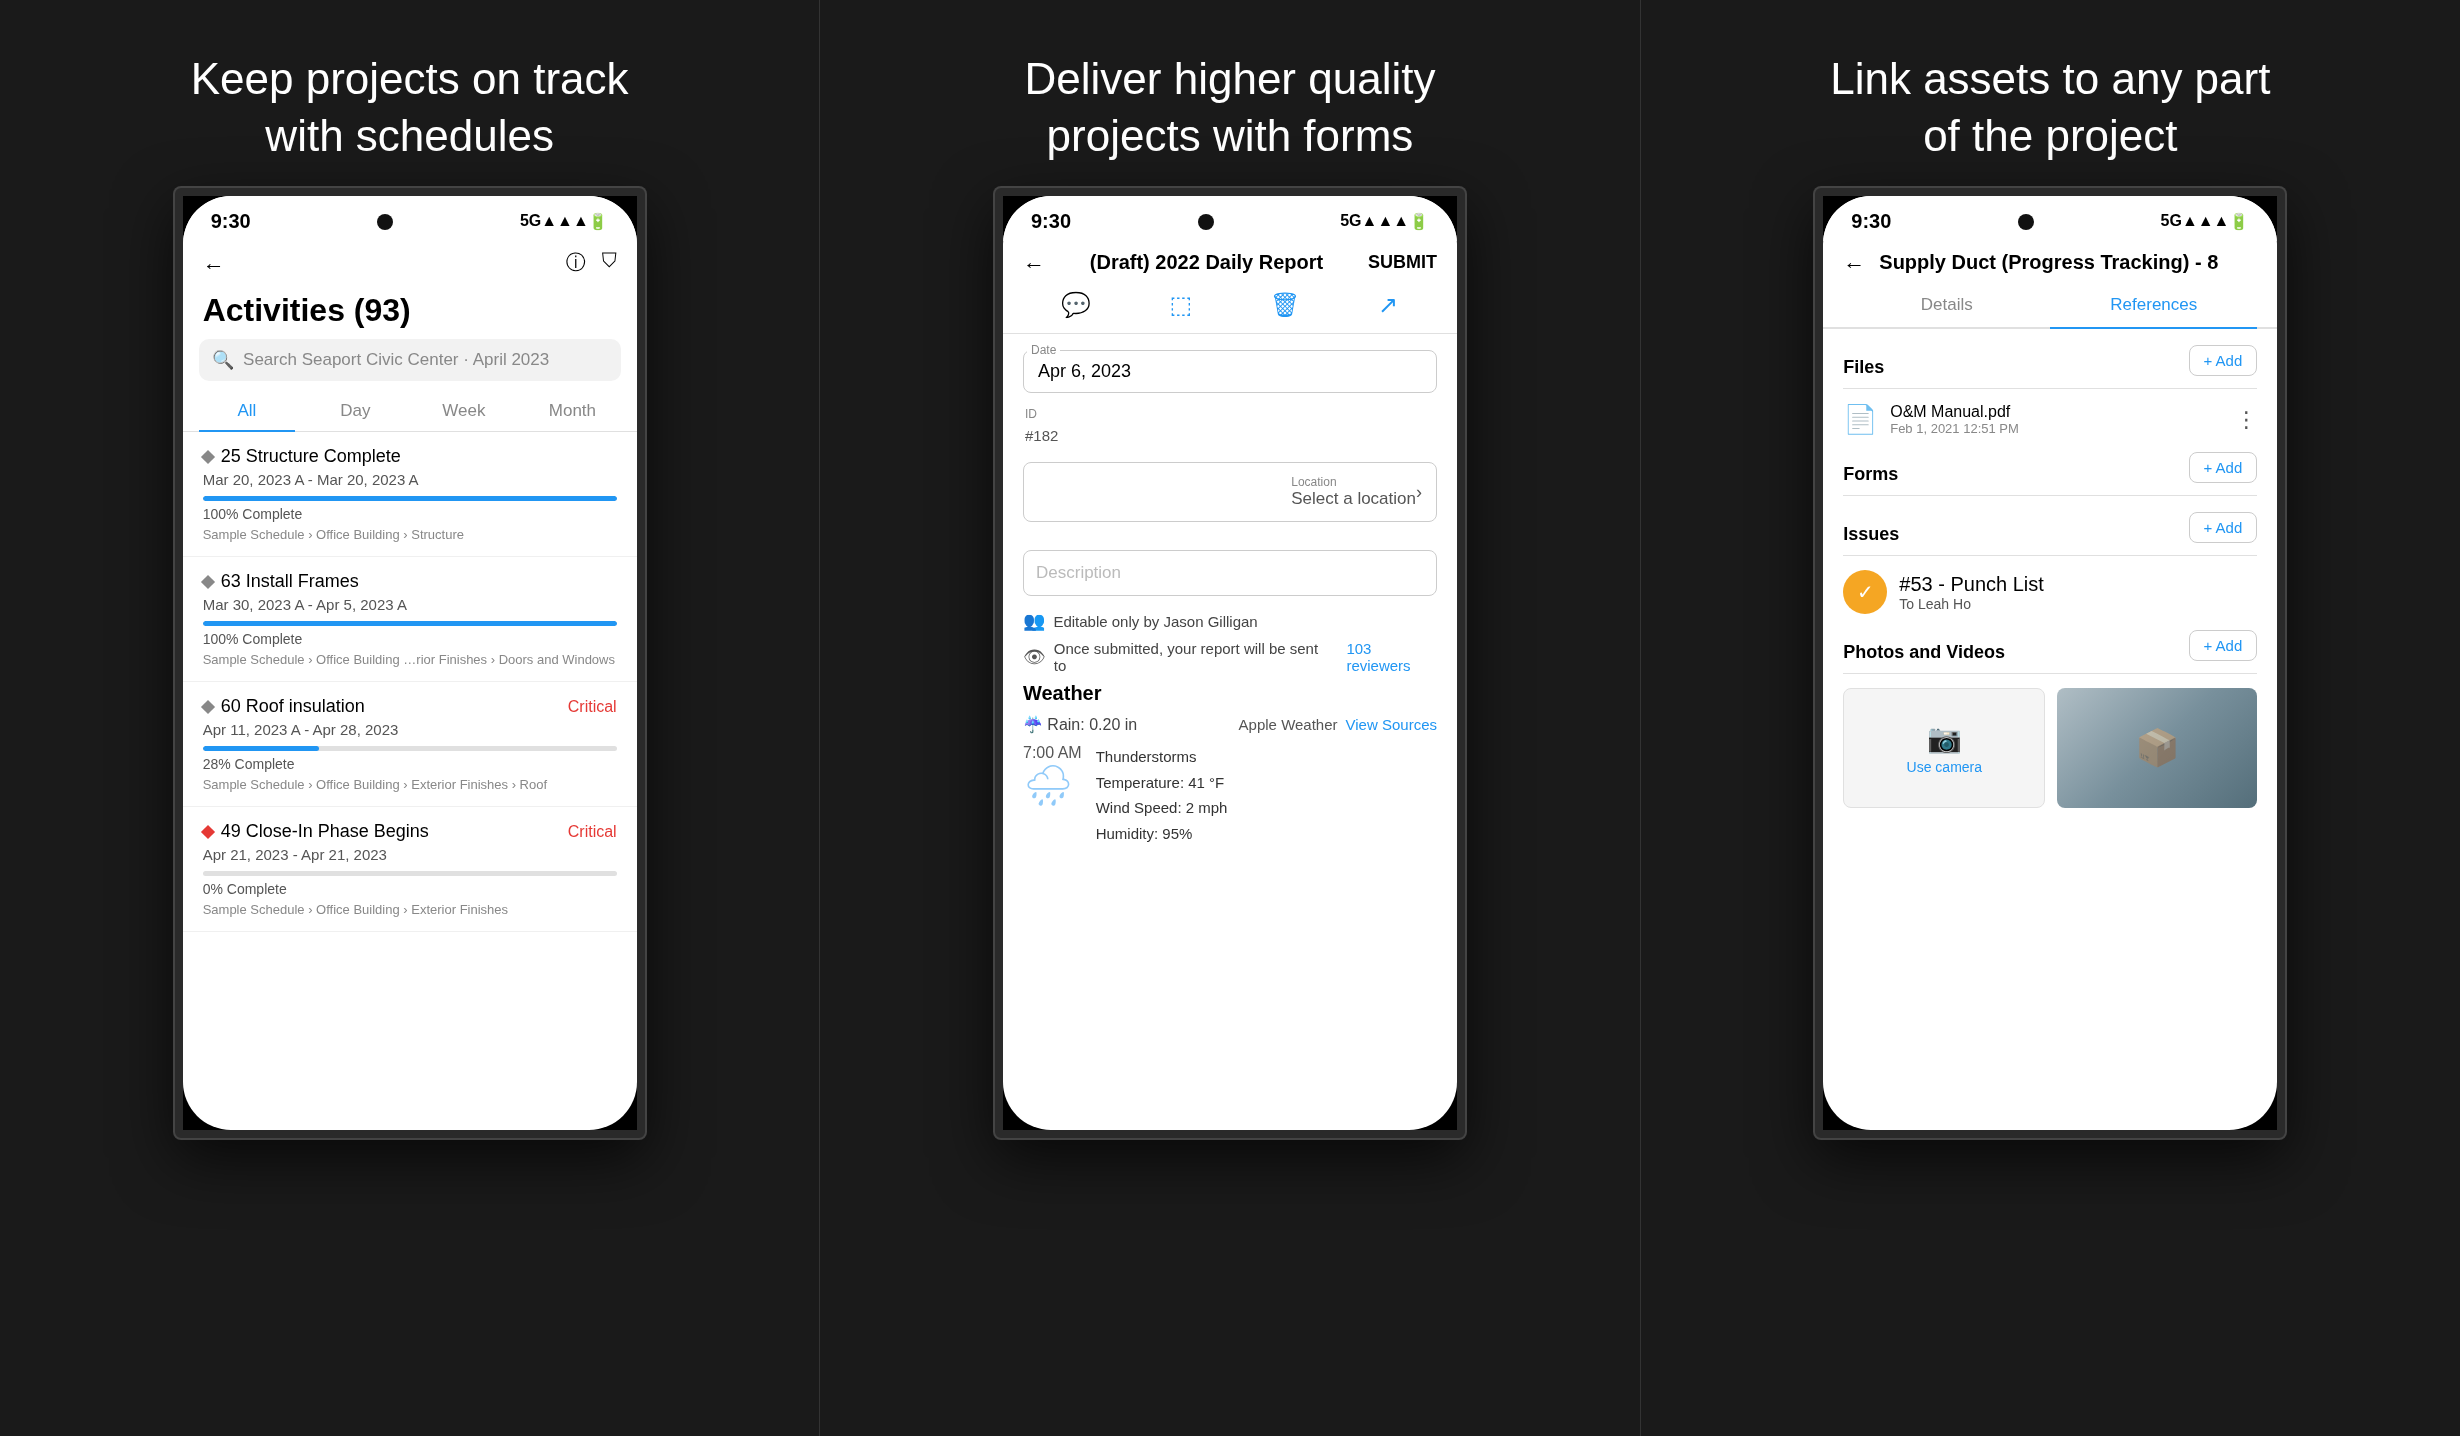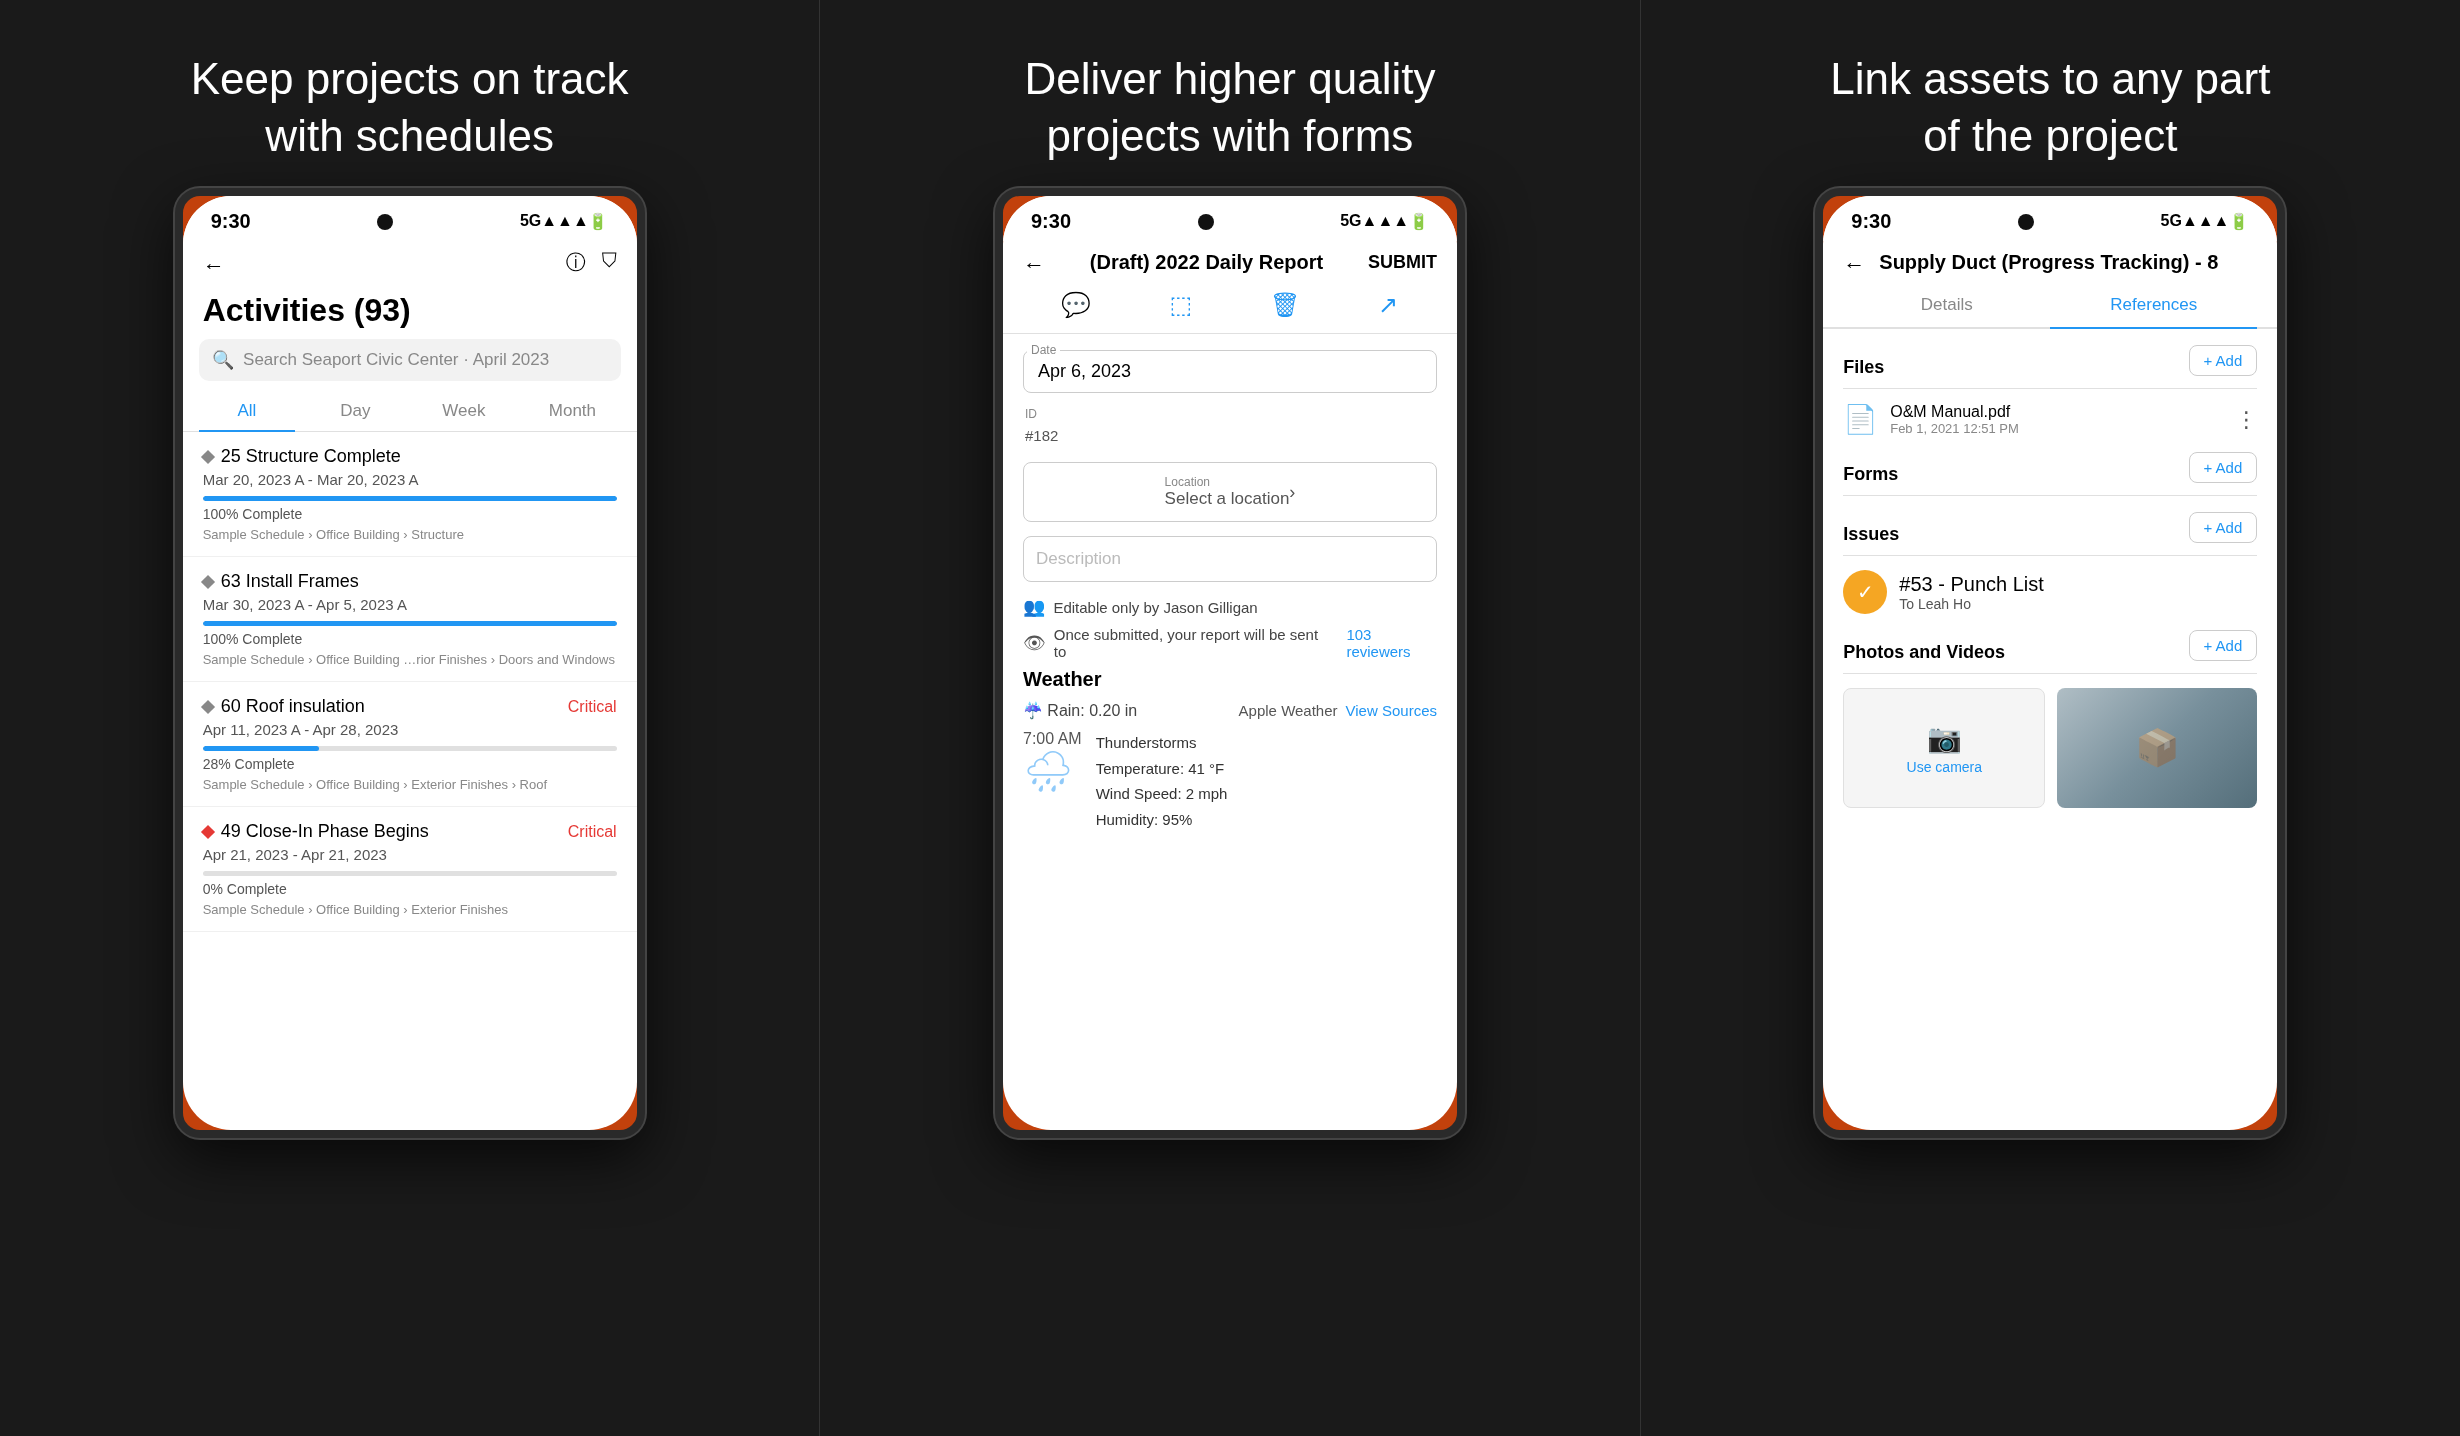--- a/index.html
+++ b/index.html
@@ -36,22 +36,22 @@
       font-weight: 400;
       text-align: center;
       margin-bottom: 24px;
       line-height: 1.3;
       max-width: 500px;
     }
     
     .phone-frame {
       width: 470px;
       height: 950px;
-      background: #c2410c;
-      border-radius: 25px;
+      background: #000000;
+      border-radius: 6px;
       border: 8px solid #2a2a2a;
       position: relative;
       overflow: hidden;
       box-shadow: 0 0 0 2px #444, 0 20px 60px rgba(0,0,0,0.7);
     }
     .phone-screen {
       width: 100%;
       height: 100%;
       background: #fff;
       border-radius: 48px;
@@ -223,24 +223,24 @@
       background: #fff;
       padding: 0 4px;
     }
     .s2-field-value { font-size: 18px; color: #000; }
     .s2-field-id { font-size: 15px; color: #555; padding: 4px 0 8px; }
     .s2-field-id-label { font-size: 12px; color: #888; margin-bottom: 2px; }
     .s2-location-field {
       border: 1px solid #ccc;
       border-radius: 8px;
       padding: 12px 14px;
-      margin-bottom: 14px;
-      display: flex;
-      align-items: center;
-      justify-content: center;
+      margin-bottom: 28px;
+      display: flex;
+      align-items: center;
+      justify-content: flex-end;
     }
     .s2-location-label { font-size: 12px; color: #888; }
     .s2-location-value { font-size: 17px; color: #555; }
     .s2-location-chevron { font-size: 18px; color: #555; }
     .s2-desc-field {
       border: 1px solid #ccc;
       border-radius: 8px;
       padding: 12px;
       margin-bottom: 14px;
     }

